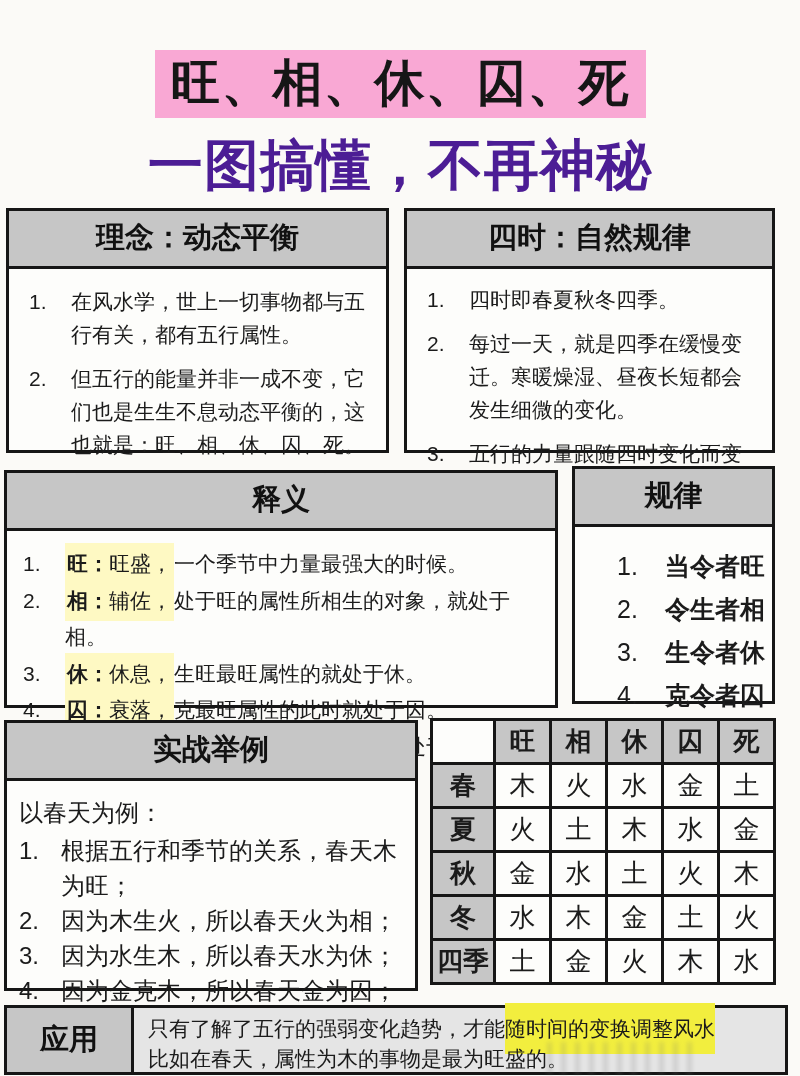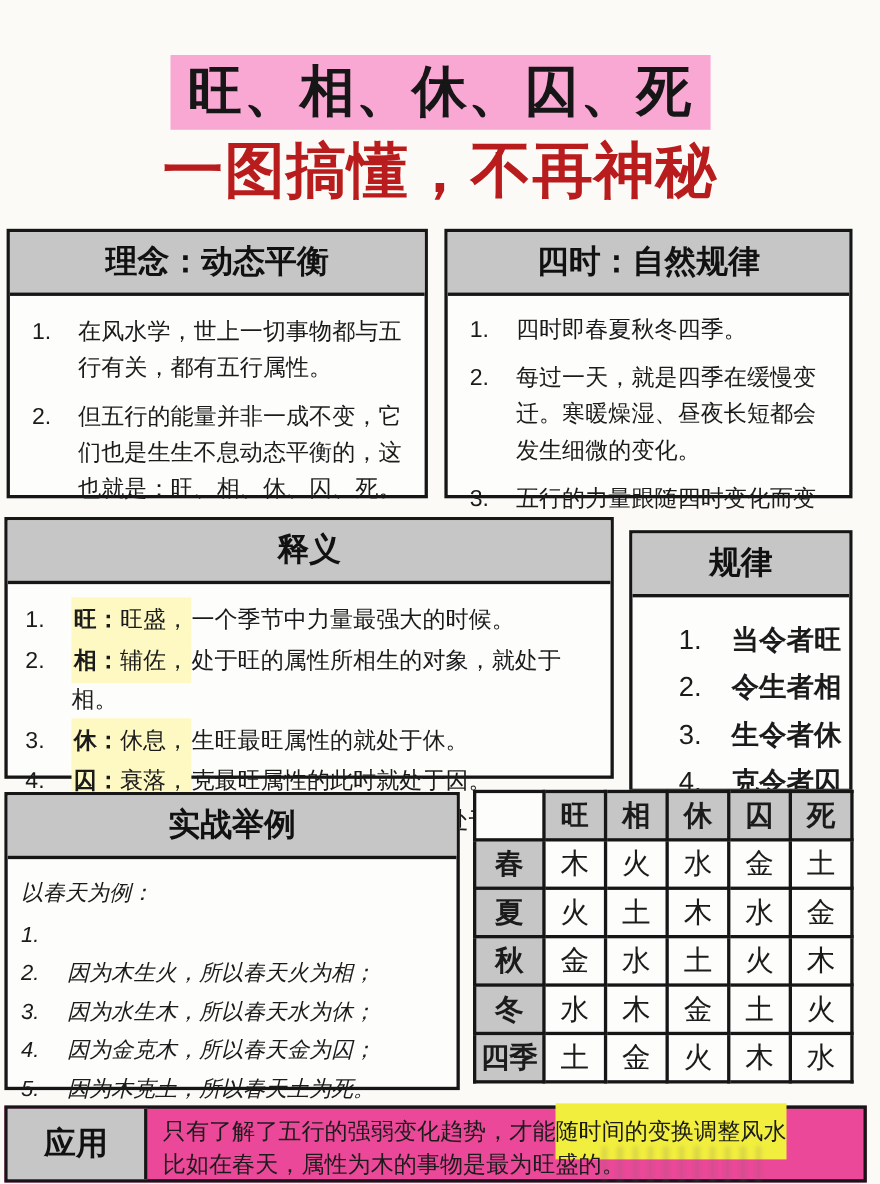--- a/index.html
+++ b/index.html
@@ -9,71 +9,71 @@
     font-family:"Liberation Sans","DejaVu Sans",sans-serif;
     color:#1b1b1b;
     overflow:hidden;
   }
   .page{position:relative;width:800px;height:1076px;}
 
   
   .title-wrap{position:absolute;top:50px;left:0;width:800px;text-align:center;}
   .main-title{display:inline-block;background:#f9a8d4;padding:4px 16px 6px 16px;
     font-size:50px;font-weight:800;letter-spacing:1px;line-height:58px;color:#161616;}
-  .sub-title{font-size:55px;font-weight:900;line-height:62px;margin-top:6px;
-    letter-spacing:1px;color:#b91c1c;}
+  .sub-title{font-size:55px;font-weight:900;line-height:62px;margin-top:16px;
+    letter-spacing:1px;color:#4c1d95;}
 
   
   .box{position:absolute;border:3px solid #161616;background:#fdfdfb;box-sizing:border-box;}
   .box-header{background:#c6c6c6;border-bottom:3px solid #161616;text-align:center;
     font-weight:bold;font-size:29px;padding:7px 0 8px 0;color:#111;}
 
   
   .blist{padding:16px 10px 0 20px;font-size:21px;line-height:33px;}
   .bitem{display:flex;margin-bottom:11px;}
   .bitem .num{width:42px;flex:none;}
   .bitem .txt{flex:1;}
 
   
   .box-concept{left:6px;top:208px;width:383px;height:245px;}
   .box-seasons{left:404px;top:208px;width:371px;height:245px;}
   .box-defs{left:4px;top:470px;width:554px;height:238px;}
-  .box-rules{left:572px;top:482px;width:203px;height:238px;}
+  .box-rules{left:572px;top:466px;width:203px;height:238px;}
   .box-example{left:4px;top:720px;width:414px;height:271px;}
 
   
   .deflist{padding:15px 8px 0 16px;font-size:21px;line-height:36.5px;}
   .defitem{display:flex;}
   .defitem .num{width:42px;flex:none;}
   .defitem .hl{background:#fef9c3;padding:9px 2px;}
   .defitem .key{font-weight:bold;}
 
   
   .rulelist{padding:18px 0 0 42px;font-size:25px;line-height:43px;font-weight:bold;}
   .ruleitem{display:flex;}
   .ruleitem .num{width:48px;flex:none;font-weight:normal;}
 
   
-  .exlist{padding:14px 4px 0 12px;font-size:20px;line-height:35px;font-style:italic;}
+  .exlist{padding:14px 4px 0 12px;font-size:24px;line-height:35px;}
   .exintro{margin-bottom:3px;}
   .exitem{display:flex;}
   .exitem .num{width:42px;flex:none;}
 
   
   .wxtable{position:absolute;left:430px;top:718px;border-collapse:collapse;
     font-size:26px;text-align:center;background:#fdfdfb;}
   .wxtable td,.wxtable th{border:3px solid #161616;height:41px;padding:0;}
   .wxtable .corner{background:#fdfdfb;width:60px;}
   .wxtable th{background:#c6c6c6;font-weight:bold;width:53px;}
   .wxtable .season{background:#c6c6c6;font-weight:bold;width:60px;}
   .wxtable .val{background:#fdfdfb;font-weight:normal;}
 
   
   .footer{position:absolute;left:4px;top:1005px;width:784px;height:70px;
-    border:3px solid #161616;box-sizing:border-box;display:flex;background:#ec4899;}
+    border:3px solid #161616;box-sizing:border-box;display:flex;background:#e5e5e5;}
   .app-label{width:124px;flex:none;background:#c6c6c6;border-right:3px solid #161616;
     display:flex;align-items:center;justify-content:center;
     font-size:29px;font-weight:bold;color:#111;}
   .app-content{flex:1;padding:6px 8px 4px 14px;font-size:21px;line-height:30px;position:relative;}
   .app-content .hl{background:#f2ee3e;padding:14px 0;}
   .smudge{position:absolute;right:88px;bottom:-4px;width:150px;height:34px;
     background:repeating-linear-gradient(90deg,rgba(110,110,110,.35) 0 5px,rgba(255,255,255,0) 5px 14px);
     filter:blur(2px);opacity:.55;}
 </style>
 </head>
@@ -169,20 +169,21 @@
       </div>
     </div>
   </div>
 
   <div class="box box-example">
     <div class="box-header">实战举例</div>
     <div class="exlist">
       <div class="exintro">以春天为例：</div>
       <div class="exitem">
         <span class="num">1.</span>
+        <span class="txt">根据五行和季节的关系，春天木为旺；</span>
       </div>
       <div class="exitem">
         <span class="num">2.</span>
         <span class="txt">因为木生火，所以春天火为相；</span>
       </div>
       <div class="exitem">
         <span class="num">3.</span>
         <span class="txt">因为水生木，所以春天水为休；</span>
       </div>
       <div class="exitem">

